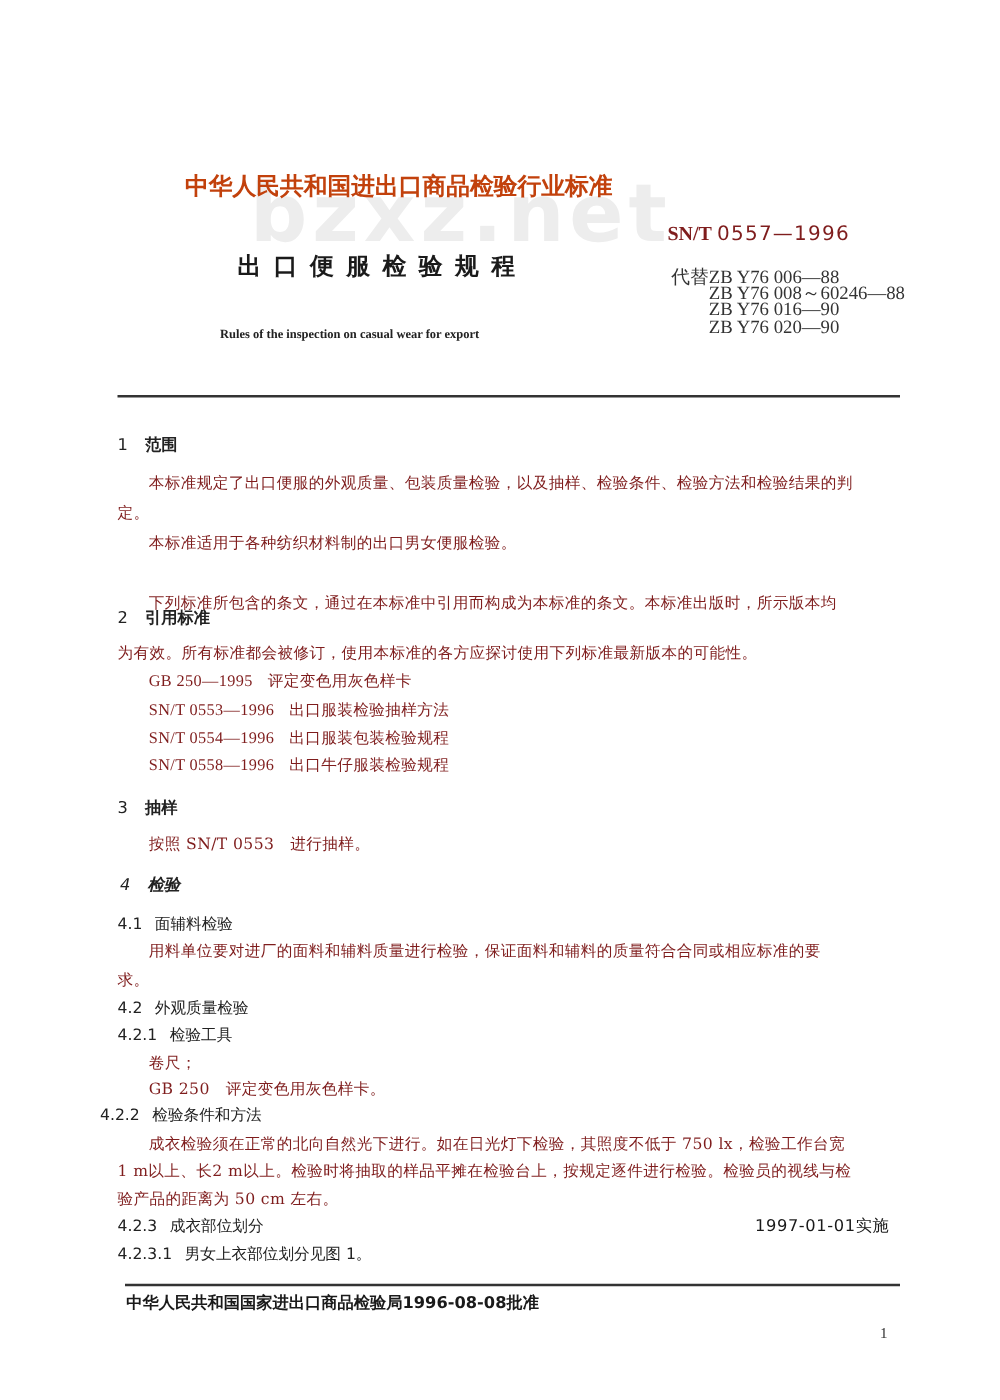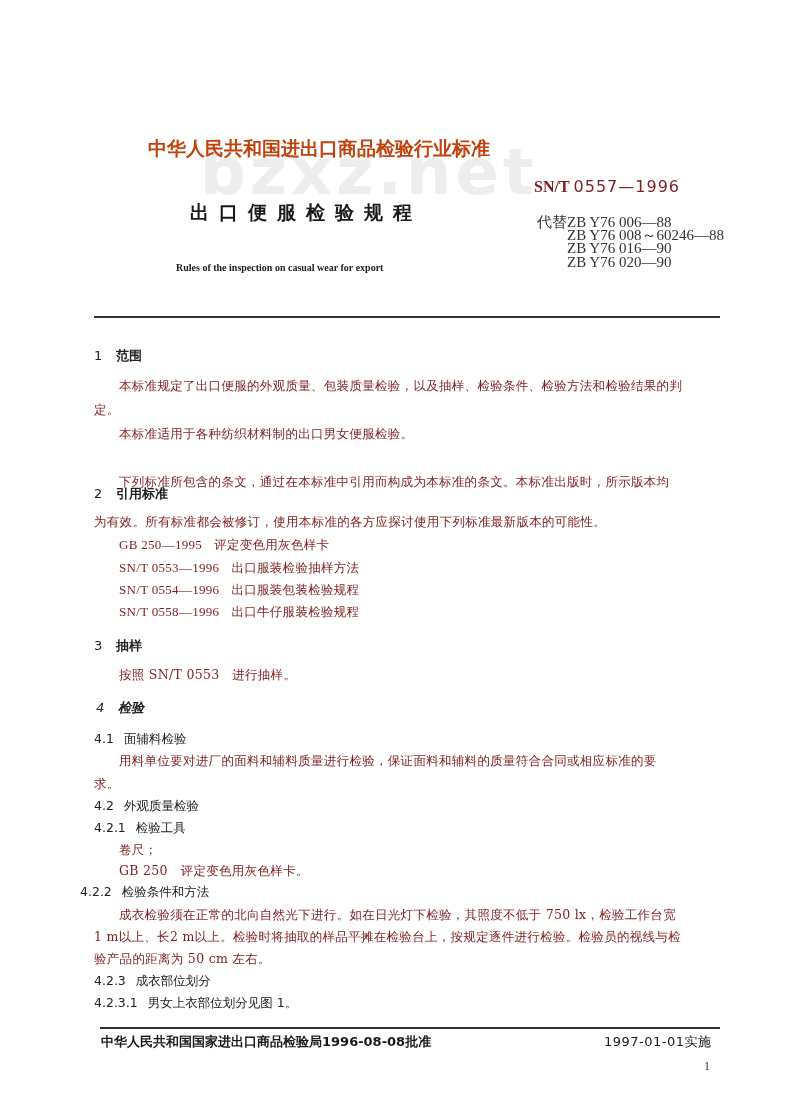--- a/index.html
+++ b/index.html
@@ -63,21 +63,21 @@
       font-size: 12.5px; color: #7f1d1d; letter-spacing: 0.3px;
     }
     .ref .code { display: inline-block; font-family: "Liberation Serif", serif; font-size: 13px; margin-right: 12px; }
 
     .footer-left {
       left: 101px; top: 1033px;
       font-family: "DejaVu Sans", "Liberation Sans", sans-serif;
       font-weight: bold; font-size: 13px; color: #1a1a1a;
     }
     .footer-right {
-      left: 604px; top: 1033px;
+      left: 604px; top: 972px;
       font-family: "DejaVu Sans", "Liberation Sans", sans-serif;
       font-size: 13px; color: #1a1a1a; letter-spacing: 0.5px;
     }
     .page-num {
       left: 704px; top: 1059px; font-family: "Liberation Serif", serif;
       font-size: 12px; color: #333;
     }
   </style>
 </head>
 <body>

